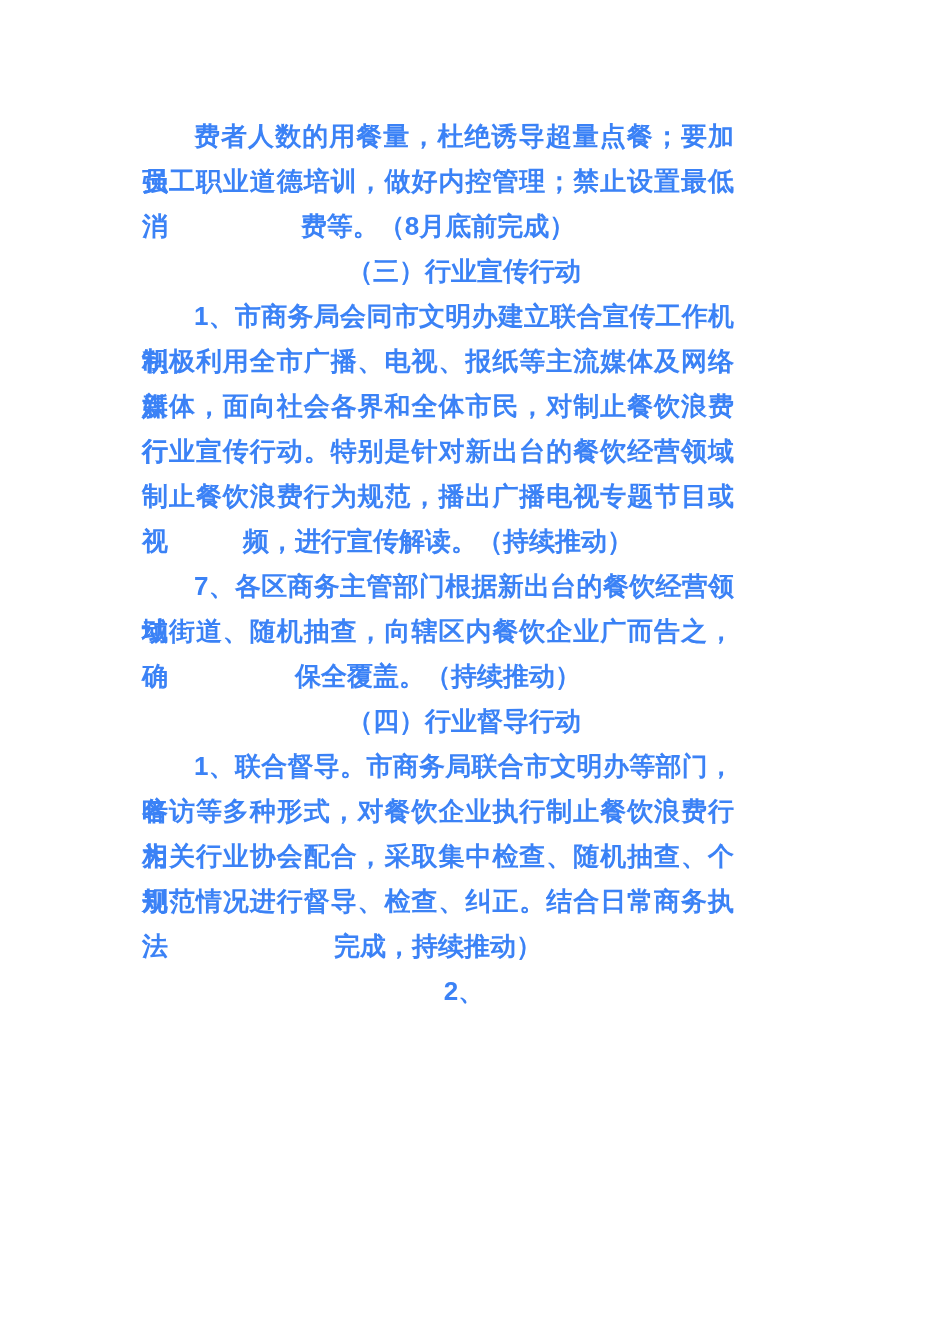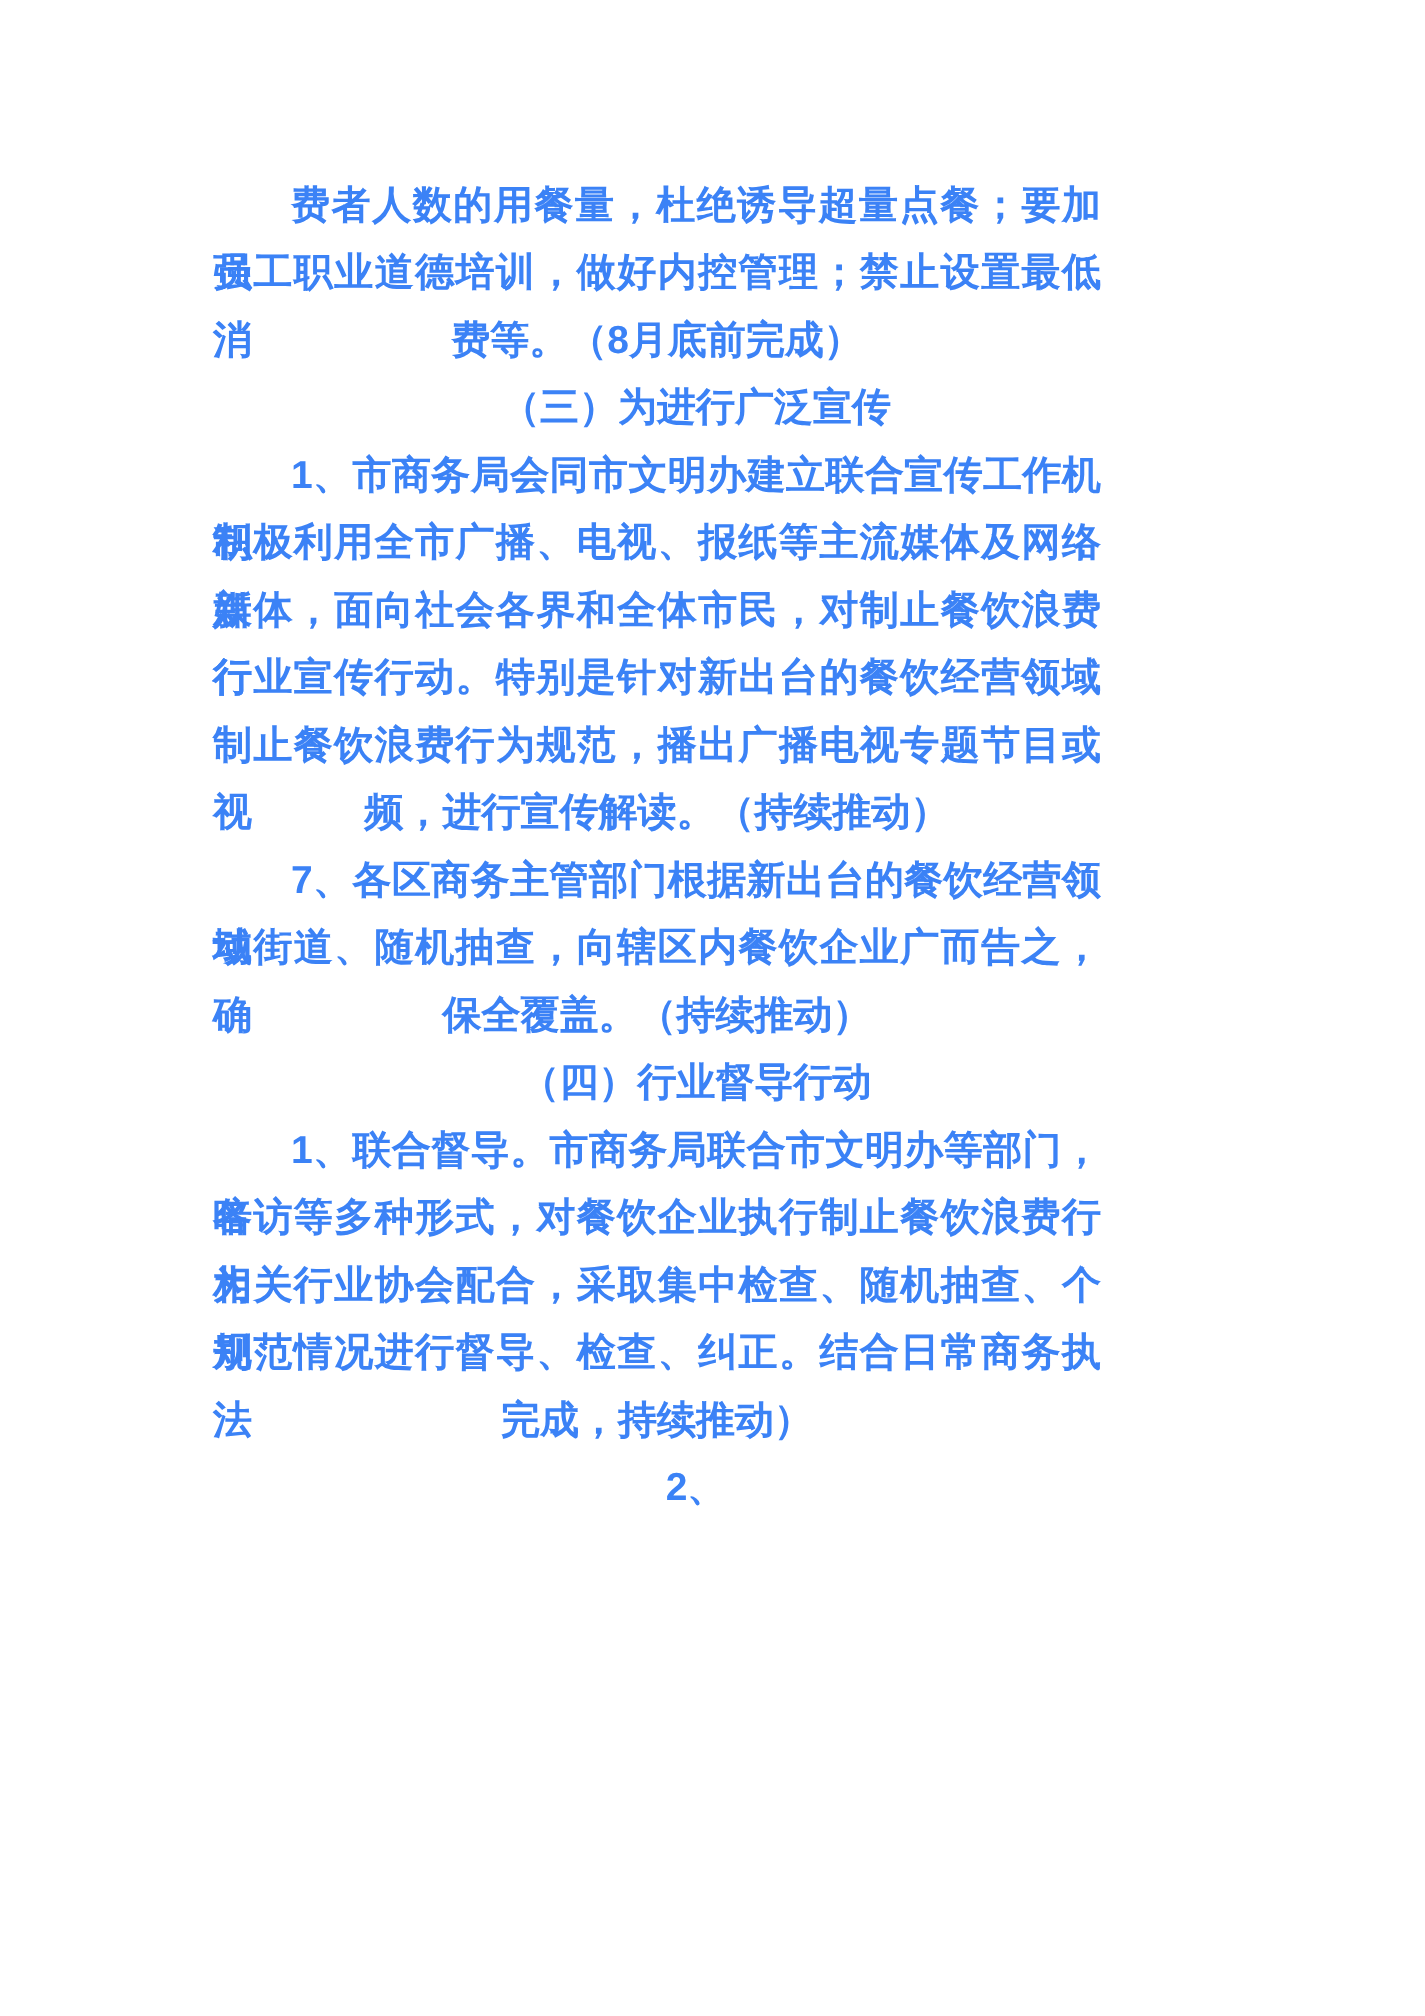--- a/index.html
+++ b/index.html
@@ -45,21 +45,21 @@
 </head>
 <body>
 
 <div class="page">
   <div class="text-block">
 
     <div class="line indent just">费者人数的用餐量，杜绝诱导超量点餐；要加强</div>
     <div class="line just">员工职业道德培训，做好内控管理；禁止设置最低消</div>
     <div class="line">费等。（8月底前完成）</div>
 
-    <div class="line indent">（三）为进行广泛宣传</div>
+    <div class="line indent">（三）行业宣传行动</div>
 
     <div class="line indent just">1、市商务局会同市文明办建立联合宣传工作机制，</div>
     <div class="line just">积极利用全市广播、电视、报纸等主流媒体及网络新</div>
     <div class="line just">媒体，面向社会各界和全体市民，对制止餐饮浪费行</div>
     <div class="line just">行业宣传行动。特别是针对新出台的餐饮经营领域</div>
     <div class="line just">制止餐饮浪费行为规范，播出广播电视专题节目或视</div>
     <div class="line">频，进行宣传解读。（持续推动）</div>
 
     <div class="line indent just">7、各区商务主管部门根据新出台的餐饮经营领域</div>
     <div class="line just">动街道、随机抽查，向辖区内餐饮企业广而告之，确</div>

